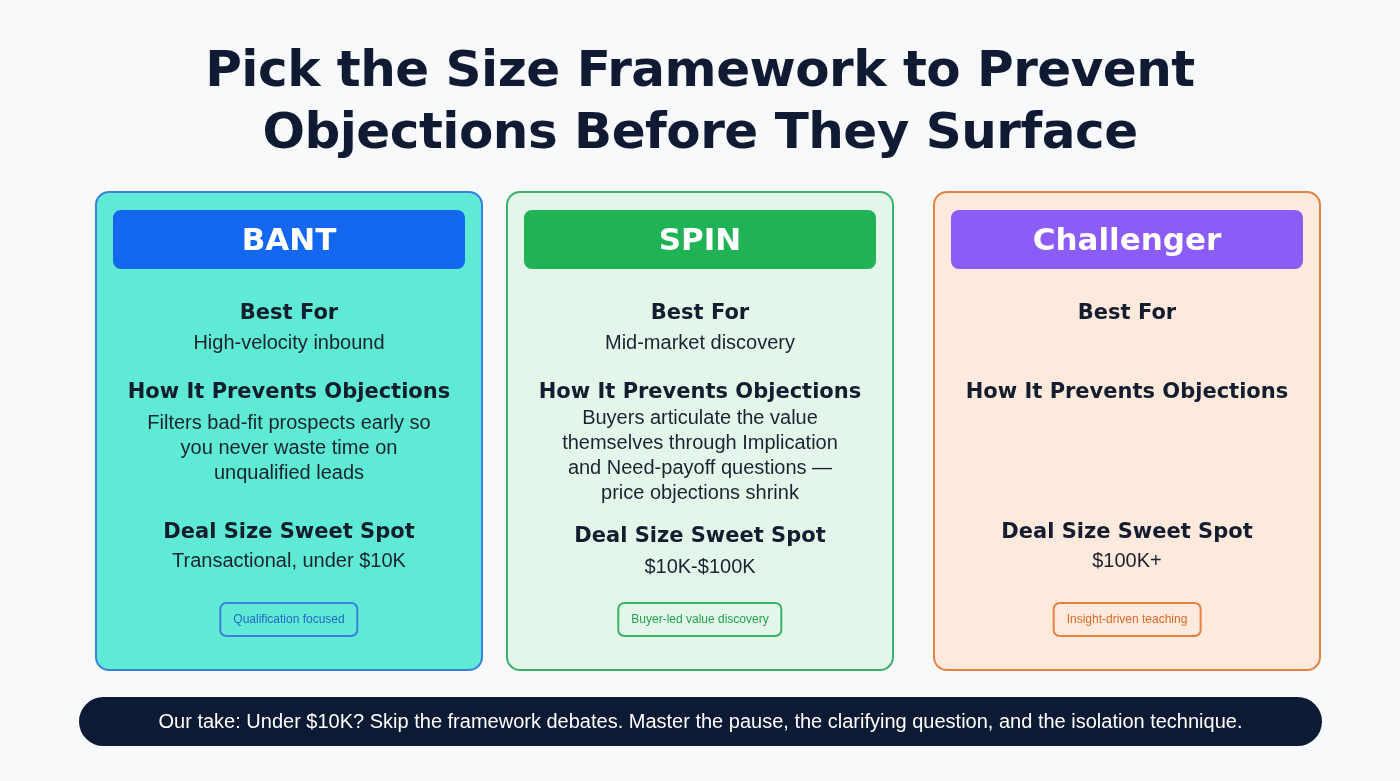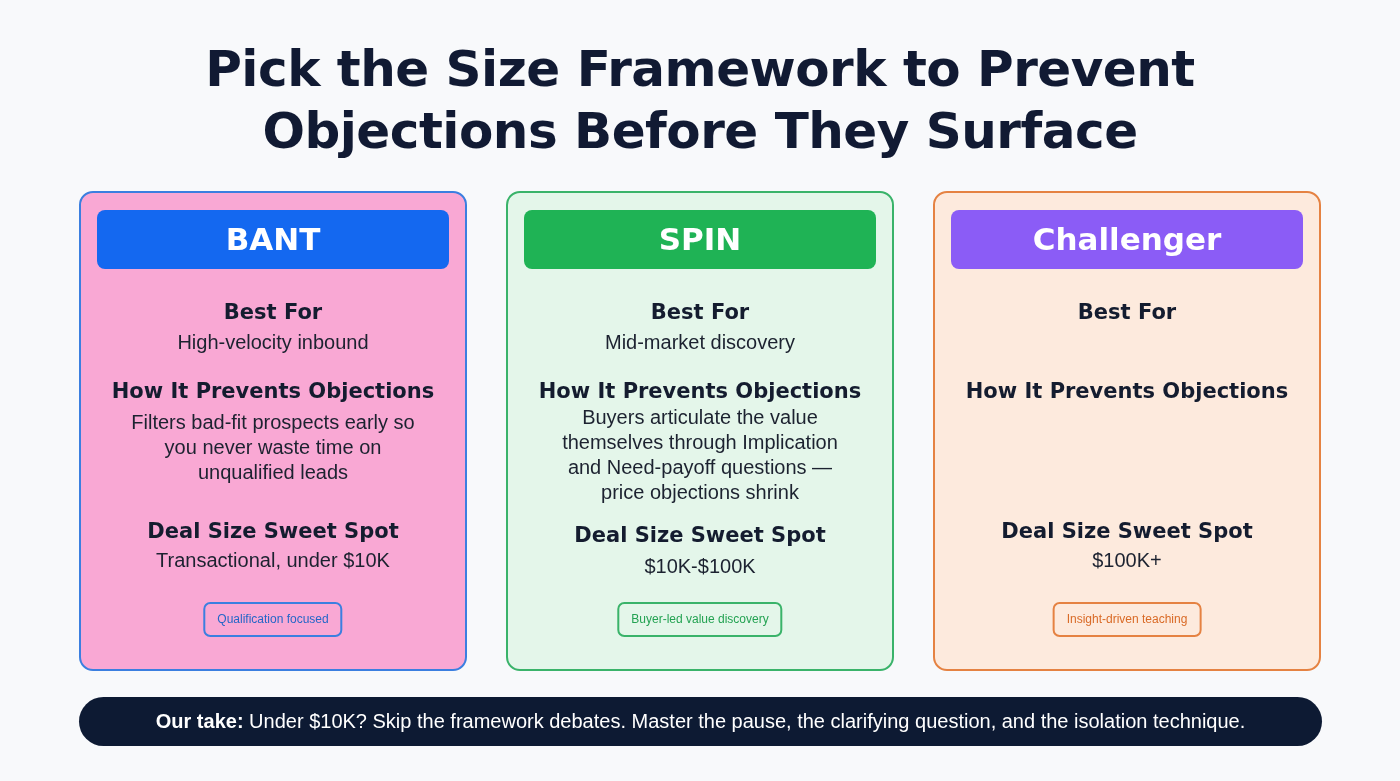--- a/index.html
+++ b/index.html
@@ -23,21 +23,21 @@
     letter-spacing: -0.5px;
   }
   .card {
     position: absolute;
     top: 191px;
     width: 388px; height: 480px;
     border-radius: 14px;
     border: 2px solid;
     text-align: center;
   }
-  .card.blue { left: 79px; background: #f9a8d4; border-color: #3b7fe0; }
+  .card.blue { left: 95px; background: #5eead4; border-color: #3b7fe0; }
   .card.green { left: 506px; background: #e4f6ea; border-color: #3ab36a; }
   .card.orange { left: 933px; background: #fdeadd; border-color: #e58242; }
   .card-header {
     position: absolute;
     top: 17px; left: 16px; right: 16px; height: 59px;
     border-radius: 8px;
     color: #ffffff;
     font-family: "DejaVu Sans", sans-serif;
     font-weight: bold;
     font-size: 31px;
@@ -80,21 +80,21 @@
     top: 697px; left: 79px;
     width: 1243px; height: 49px;
     border-radius: 25px;
     background: #0d1a33;
     color: #ffffff;
     font-size: 20px;
     line-height: 49px;
     text-align: center;
     white-space: nowrap;
   }
-  .takeaway b { font-weight: bold; margin-top: 44px; }
+  .takeaway b { font-weight: normal; margin-top: 44px; }
 </style>
 </head>
 <body>
 
 <div class="title">
   <div>Pick the Size Framework to Prevent</div>
   <div>Objections Before They Surface</div>
 </div>
 
 <div class="card blue">

